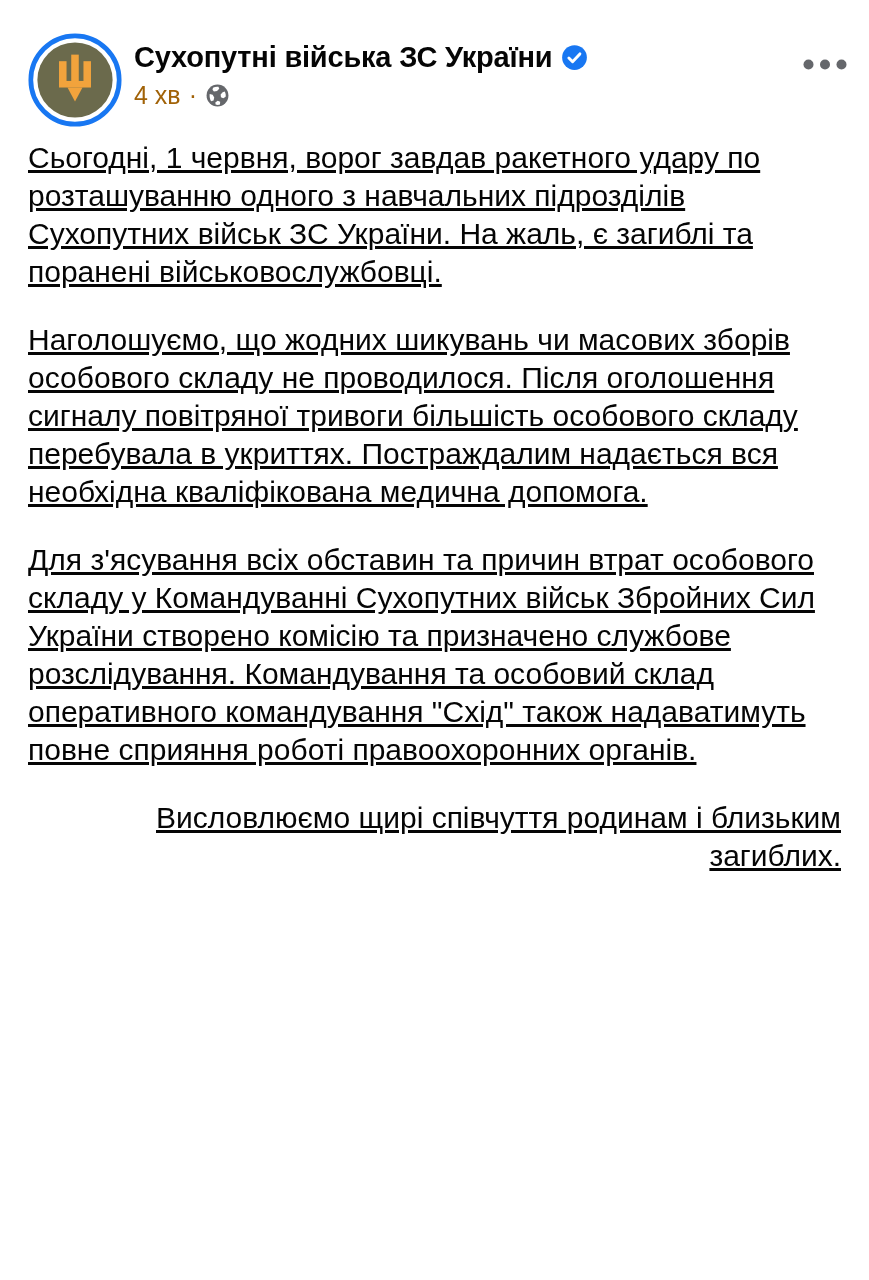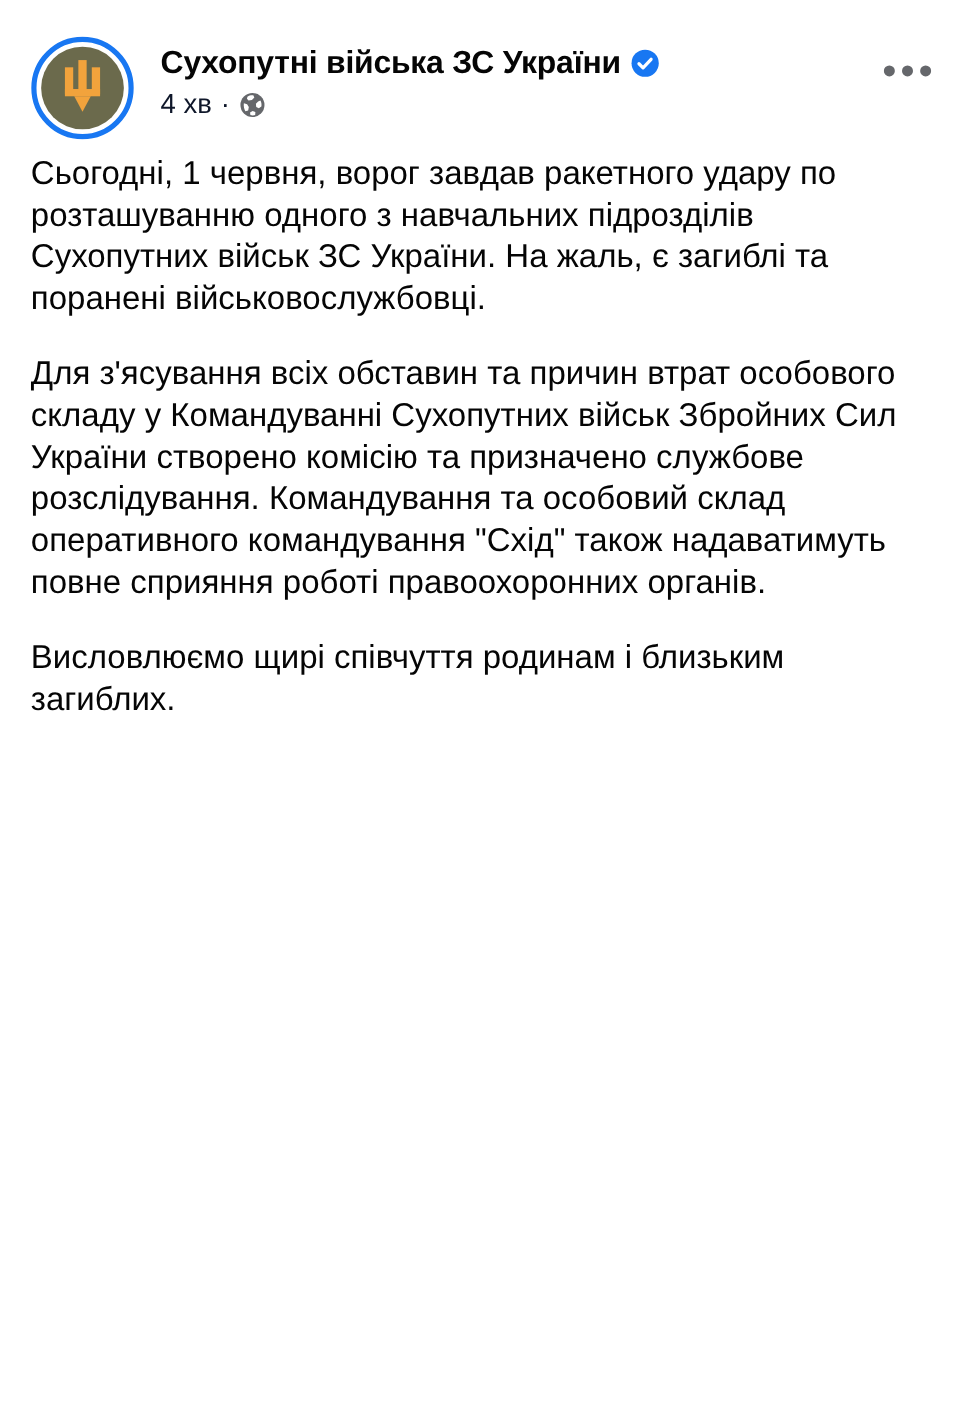--- a/index.html
+++ b/index.html
@@ -13,21 +13,20 @@
     font-family: "Liberation Sans", sans-serif;
     overflow: hidden;
   }
   .post {
     padding-top: 33px;
   }
   .post-header {
     display: flex;
     align-items: flex-start;
     padding: 0 22px 0 28px;
-    gap: 12px;
   }
   .avatar-svg {
     width: 94px;
     height: 94px;
     display: block;
     flex: none;
     cursor: pointer;
   }
   .header-text {
     margin-left: 12px;
@@ -54,21 +53,21 @@
     height: 27px;
     display: block;
     flex: none;
   }
   .meta-row {
     display: flex;
     align-items: flex-start;
     gap: 8px;
     margin-top: 9px;
     font-size: 25px;
-    color: #0f172a;
+    color: #a16207;
     line-height: 1;
   }
   .globe-svg {
     width: 25px;
     height: 25px;
     display: block;
   }
   .menu-button {
     flex: none;
     padding: 26px 0 0 10px;
@@ -78,23 +77,25 @@
     display: block;
   }
   .post-body {
     padding: 12px 28px 0 28px;
   }
   .post-body p {
     margin: 0 0 30px 0;
     font-size: 30px;
     line-height: 38px;
     color: #050505;
+    text-decoration: underline;
   }
   .post-body p:last-child {
     margin-bottom: 0;
+    text-align: right;
   }
 </style>
 </head>
 <body>
 
 <div class="post">
 
   <div class="post-header">
 
     <svg class="avatar-svg" viewBox="0 0 100 100">
@@ -135,17 +136,18 @@
         <circle cx="5.5" cy="5.5" r="5" fill="#65676B"></circle>
         <circle cx="22" cy="5.5" r="5" fill="#65676B"></circle>
         <circle cx="38.5" cy="5.5" r="5" fill="#65676B"></circle>
       </svg>
     </div>
 
   </div>
 
   <div class="post-body">
     <p>Сьогодні, 1 червня, ворог завдав ракетного удару по розташуванню одного з навчальних підрозділів Сухопутних військ ЗС України. На жаль, є загиблі та поранені військовослужбовці.</p>
+    <p>Наголошуємо, що жодних шикувань чи масових зборів особового складу не проводилося. Після оголошення сигналу повітряної тривоги більшість особового складу перебувала в укриттях. Постраждалим надається вся необхідна кваліфікована медична допомога.</p>
     <p>Для з'ясування всіх обставин та причин втрат особового складу у Командуванні Сухопутних військ Збройних Сил України створено комісію та призначено службове розслідування. Командування та особовий склад оперативного командування "Схід" також надаватимуть повне сприяння роботі правоохоронних органів.</p>
     <p>Висловлюємо щирі співчуття родинам і близьким загиблих.</p>
   </div>
 
 </div>
 
 </body></html>

